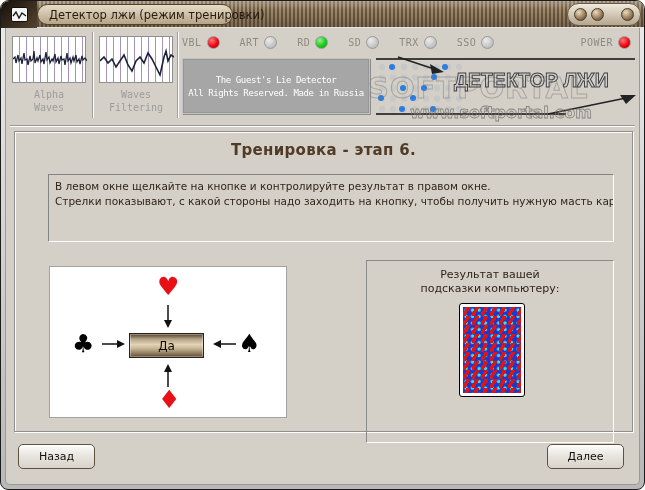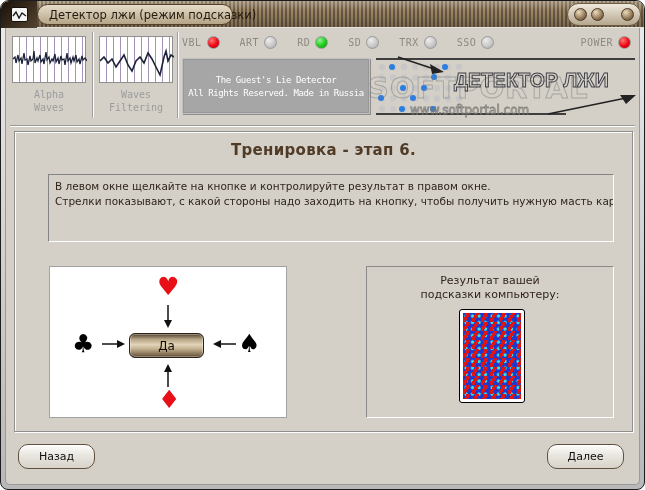--- a/index.html
+++ b/index.html
@@ -106,21 +106,21 @@
     position:absolute; left:80px; top:15px; width:185px;
     font-family:"Liberation Sans",sans-serif; font-weight:bold; font-size:21px;
     color:transparent; -webkit-text-stroke:1px #3c3c44;
     white-space:nowrap; transform:scaleX(.93); transform-origin:left;
   }
   .wm-big {
     position:absolute; left:-6px; top:18px; font-weight:bold; font-size:29px; letter-spacing:1px;
     color:transparent; -webkit-text-stroke:1px rgba(125,125,125,.5); white-space:nowrap;
   }
   .wm-url {
-    position:absolute; left:36px; top:50px; font-weight:normal; font-size:12px;
+    position:absolute; left:36px; top:50px; font-weight:bold; font-size:16px;
     color:transparent; -webkit-text-stroke:.8px rgba(120,118,112,.85); white-space:nowrap;
   }
   .logo-arrow { position:absolute; }
 
   .top-sep { position:absolute; left:4px; right:4px; top:97px; height:2px;
     border-top:1px solid #9a9a9a; border-bottom:1px solid #fcfcfc; }
 
   
   .main-box {
     position:absolute; left:8px; top:103px; width:619px; height:301px;
@@ -136,28 +136,28 @@
   .trainer {
     position:absolute; left:34px; top:134px; width:238px; height:152px;
     background:#fff; border:1px solid #a3a3a3;
   }
   .suit { position:absolute; font-size:25px; line-height:1; }
   .suit-red { color:#e80f16; }
   .suit-black { color:#000; }
   .yes-button {
     position:absolute; left:79px; top:66px; width:75px; height:25px;
     background:linear-gradient(180deg,#4e3e2c,#b4a284 22%,#e2d4b8 46%,#c9b897 62%,#7a654a 92%,#4e3e2c);
-    border:1px solid #2c2216; border-radius:6px;
+    border:1px solid #2c2216; border-radius:0;
     box-shadow:inset 0 0 0 1px rgba(255,255,255,.35);
     font-size:12px; color:#120c04; display:flex; align-items:center; justify-content:center;
   }
   .t-arrow { position:absolute; }
 
   .result-panel {
-    position:absolute; left:351px; top:134px; width:248px; height:152px;
+    position:absolute; left:351px; top:128px; width:248px; height:183px;
     border:1px solid; border-color:#8a8a8a #fdfdfd #fdfdfd #8a8a8a;
   }
   .result-caption { position:absolute; left:0; right:0; top:7px; text-align:center;
     font-size:11px; line-height:14px; color:#30241b; }
   .card {
     position:absolute; left:92px; top:42px; width:66px; height:94px;
     background:#fff; border:1px solid #000; border-radius:3px;
   }
   .card-pattern {
     position:absolute; left:3px; top:3px; right:3px; bottom:3px;
@@ -165,42 +165,42 @@
     background-image:
       repeating-linear-gradient(118deg, transparent 0 3px, #e01410 3px 6.5px, transparent 6.5px 9px),
       radial-gradient(circle at 3px 3px, #38e4da 1.4px, transparent 1.9px);
     background-size:9px 9px, 6.5px 6.5px;
   }
 
   
   .nav-btn {
     position:absolute; width:77px; height:25px;
     background:linear-gradient(180deg,#fdfdfc,#e9e6e0 45%,#d7d3ca);
-    border:1px solid #5f5140; border-radius:10px;
+    border:1px solid #5f5140; border-radius:5px;
     box-shadow:inset 0 1px 0 #fff;
     font-size:11px; color:#101010; display:flex; align-items:center; justify-content:center;
   }
   .btn-back { left:12px; top:416px; }
   .btn-next { left:541px; top:416px; }
 </style>
 </head>
 <body>
 
 <div class="window">
 
   <div class="titlebar">
     <div class="title-icon-zone">
       <div class="title-icon">
         <svg width="15" height="12" viewBox="0 0 15 12">
             <polyline points="1,7 4,3 7,9 10,4 14,7" fill="none" stroke="#1a1a1a" stroke-width="1.4"></polyline>
           </svg>
       </div>
     </div>
     <div class="title-tab">
-      <span>Детектор лжи (режим подсказки)</span>
+      <span>Детектор лжи (режим тренировки)</span>
     </div>
     <div class="title-buttons">
       <div class="tb-btn"></div>
       <div class="tb-btn"></div>
       <div class="tb-btn last"></div>
     </div>
   </div>
 
   <div class="client">
 

